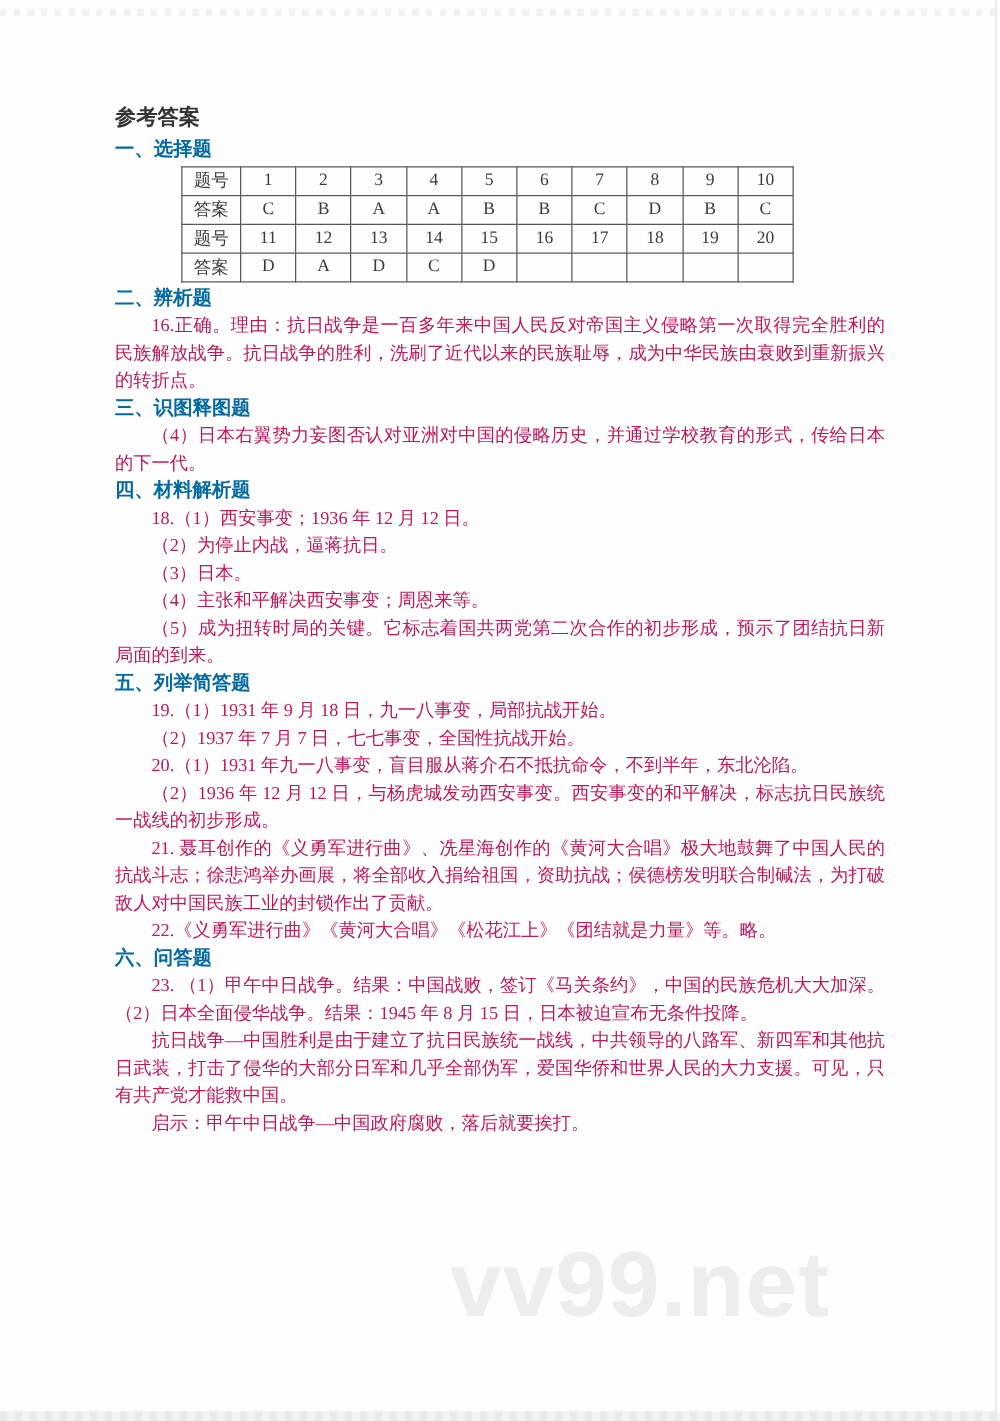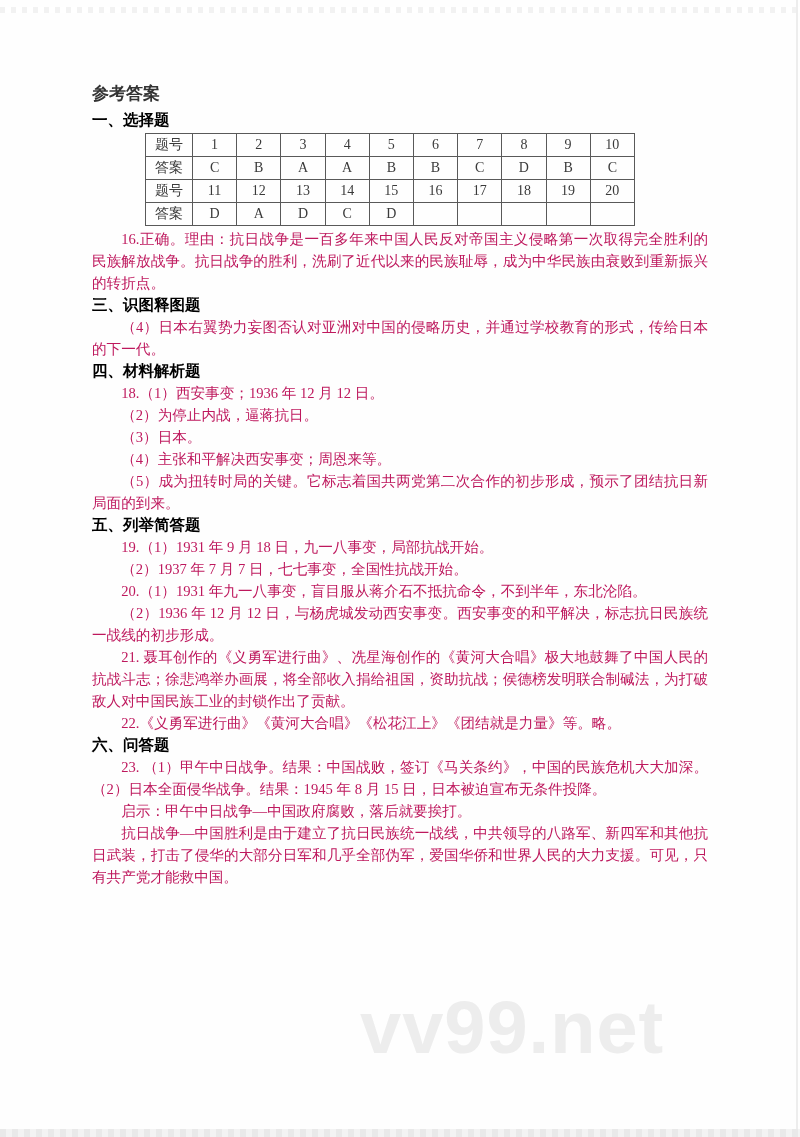--- a/index.html
+++ b/index.html
@@ -39,21 +39,21 @@
     font-weight: bold;
     line-height: 24px;
     color: #333333;
     font-family: "Liberation Sans", "DejaVu Sans", sans-serif;
   }
   .section-heading {
     margin: 0;
     font-size: 15.5px;
     font-weight: bold;
     line-height: 22px;
-    color: #000000;
+    color: #0369a1;
     font-family: "Liberation Sans", "DejaVu Sans", sans-serif;
   }
   .para {
     margin: 0;
     font-size: 14.6px;
     line-height: 22px;
     text-indent: 2em;
     text-align: justify;
     color: #be185d;
   }
@@ -162,20 +162,21 @@
           <td>D</td>
           <td></td>
           <td></td>
           <td></td>
           <td></td>
           <td></td>
         </tr>
       </tbody>
     </table>
 
+    <h2 class="section-heading">二、辨析题</h2>
     <p class="para">16.正确。理由：抗日战争是一百多年来中国人民反对帝国主义侵略第一次取得完全胜利的民族解放战争。抗日战争的胜利，洗刷了近代以来的民族耻辱，成为中华民族由衰败到重新振兴的转折点。</p>
 
     <h2 class="section-heading">三、识图释图题</h2>
     <p class="para">（4）日本右翼势力妄图否认对亚洲对中国的侵略历史，并通过学校教育的形式，传给日本的下一代。</p>
 
     <h2 class="section-heading">四、材料解析题</h2>
     <p class="para">18.（1）西安事变；1936 年 12 月 12 日。</p>
     <p class="para">（2）为停止内战，逼蒋抗日。</p>
     <p class="para">（3）日本。</p>
     <p class="para">（4）主张和平解决西安事变；周恩来等。</p>
@@ -184,18 +185,18 @@
     <h2 class="section-heading">五、列举简答题</h2>
     <p class="para">19.（1）1931 年 9 月 18 日，九一八事变，局部抗战开始。</p>
     <p class="para">（2）1937 年 7 月 7 日，七七事变，全国性抗战开始。</p>
     <p class="para">20.（1）1931 年九一八事变，盲目服从蒋介石不抵抗命令，不到半年，东北沦陷。</p>
     <p class="para">（2）1936 年 12 月 12 日，与杨虎城发动西安事变。西安事变的和平解决，标志抗日民族统一战线的初步形成。</p>
     <p class="para">21. 聂耳创作的《义勇军进行曲》、冼星海创作的《黄河大合唱》极大地鼓舞了中国人民的抗战斗志；徐悲鸿举办画展，将全部收入捐给祖国，资助抗战；侯德榜发明联合制碱法，为打破敌人对中国民族工业的封锁作出了贡献。</p>
     <p class="para">22.《义勇军进行曲》《黄河大合唱》《松花江上》《团结就是力量》等。略。</p>
 
     <h2 class="section-heading">六、问答题</h2>
     <p class="para">23. （1）甲午中日战争。结果：中国战败，签订《马关条约》，中国的民族危机大大加深。（2）日本全面侵华战争。结果：1945 年 8 月 15 日，日本被迫宣布无条件投降。</p>
+    <p class="para">抗日战争—中国胜利是由于建立了抗日民族统一战线，中共领导的八路军、新四军和其他抗日武装，打击了侵华的大部分日军和几乎全部伪军，爱国华侨和世界人民的大力支援。可见，只有共产党才能救中国。</p>
     <p class="para">启示：甲午中日战争—中国政府腐败，落后就要挨打。</p>
-    <p class="para">抗日战争—中国胜利是由于建立了抗日民族统一战线，中共领导的八路军、新四军和其他抗日武装，打击了侵华的大部分日军和几乎全部伪军，爱国华侨和世界人民的大力支援。可见，只有共产党才能救中国。</p>
   </div>
 
   <div class="watermark">vv99.net</div>
 </div>
 
 </body></html>

